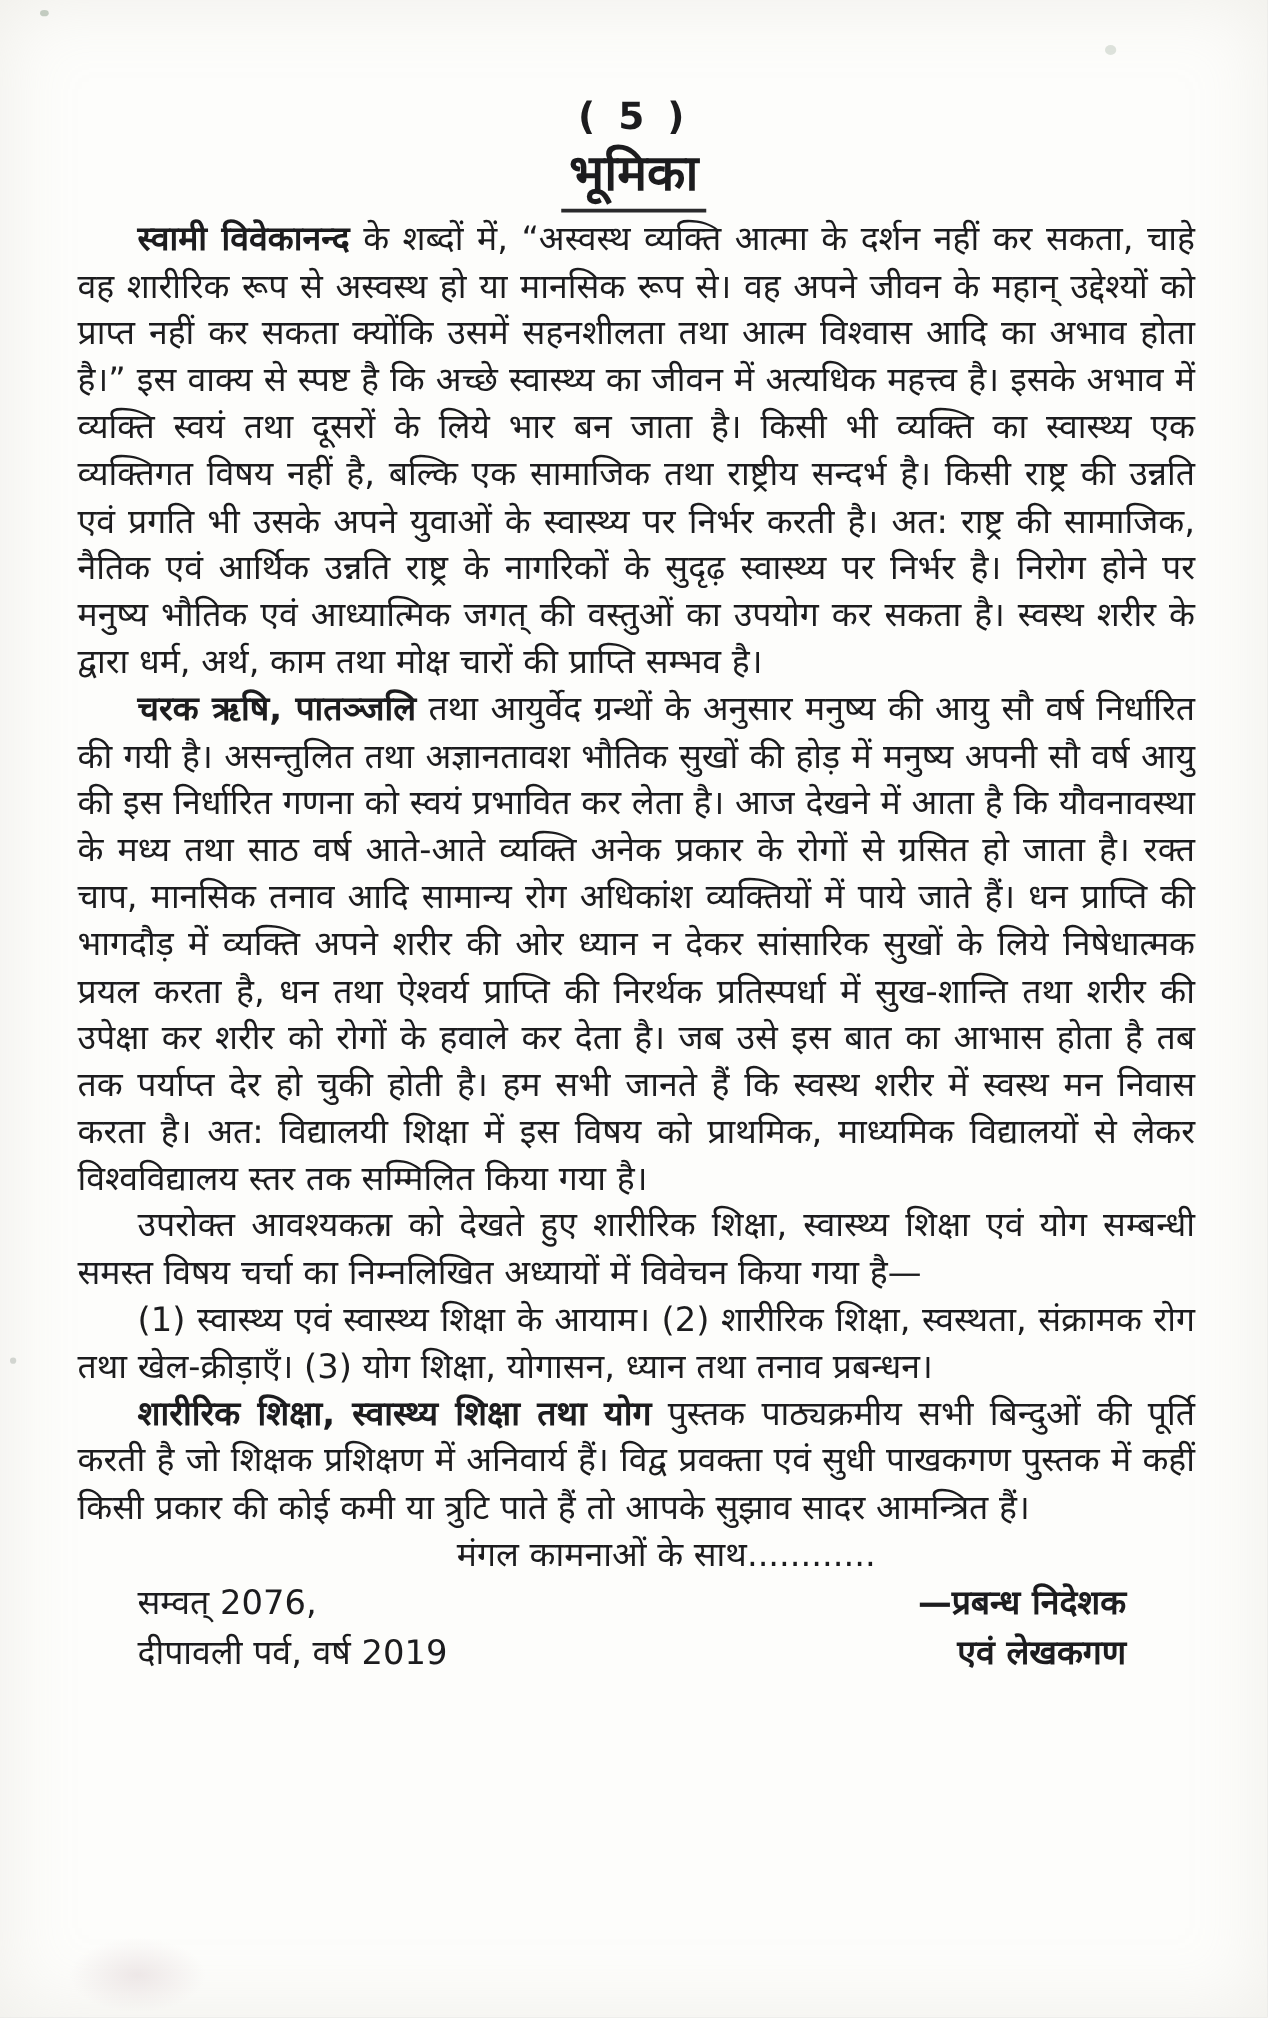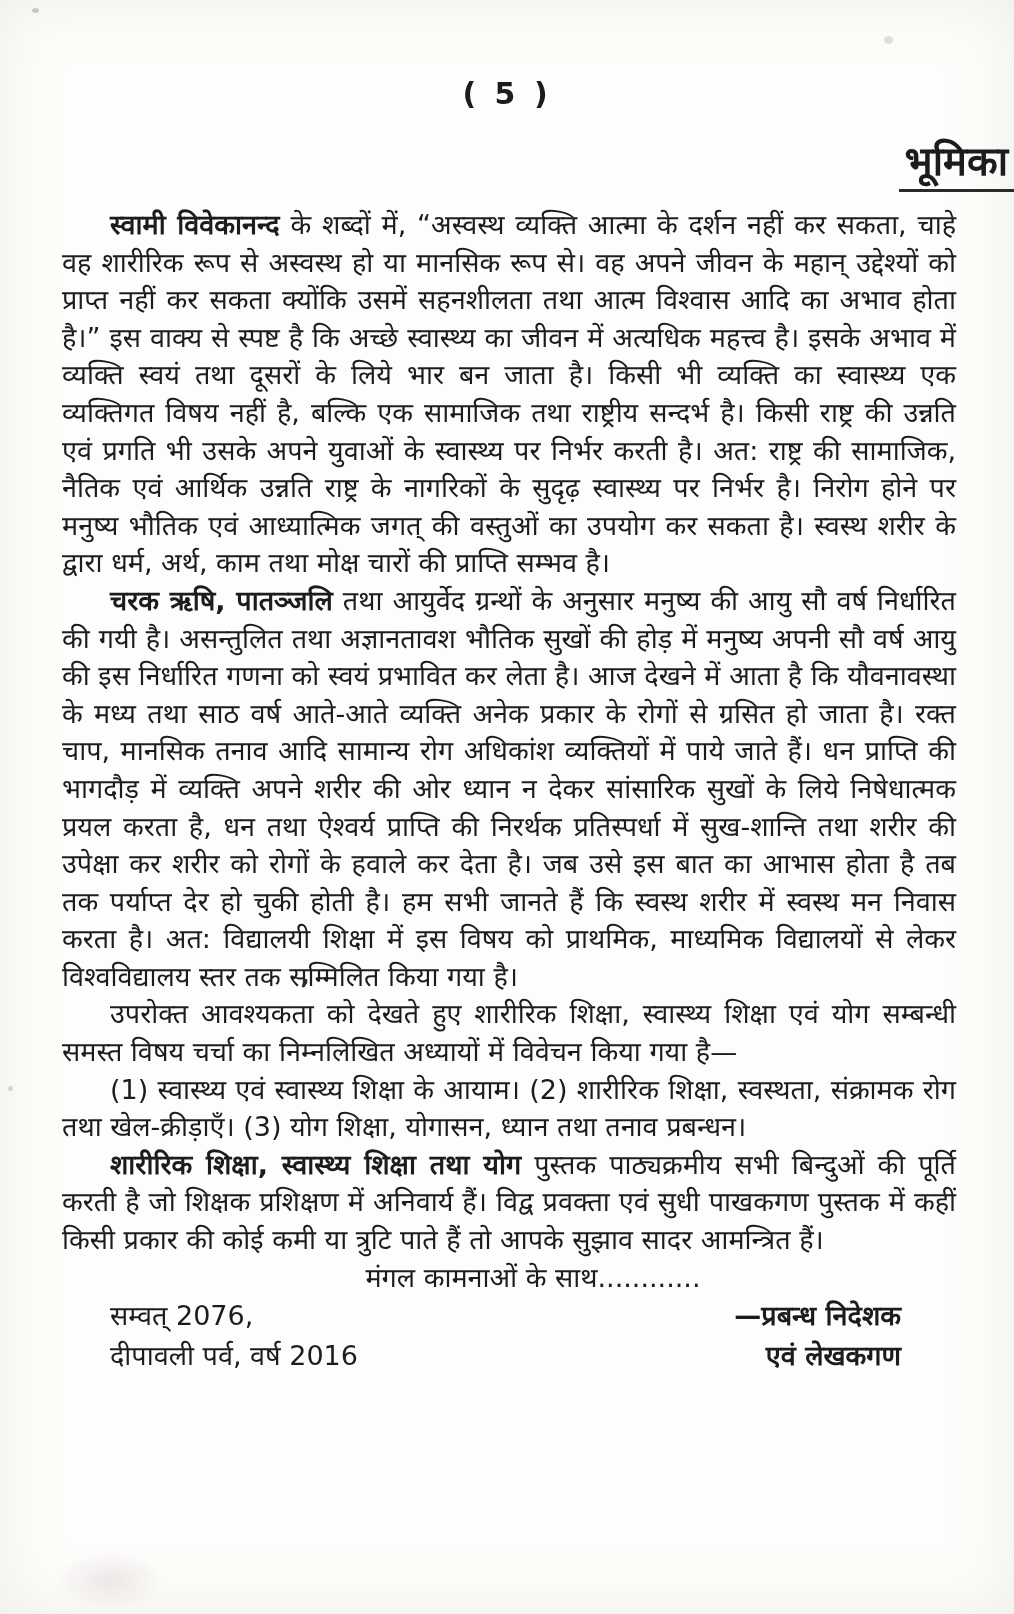--- a/index.html
+++ b/index.html
@@ -19,34 +19,34 @@
     box-shadow: inset 0 0 60px rgba(200,195,185,0.25);
   }
   .page-number {
     text-align: center;
     padding-top: 76px;
     font-size: 30px;
     letter-spacing: 4px;
     font-weight: 600;
   }
   .title-wrap {
-    text-align: right;
-    margin-top: 28px;
+    text-align: center;
+    margin-top: 6px;
   }
   .page-title {
     display: inline-block;
     font-size: 40px;
     font-weight: bold;
     border-bottom: 3px solid #2a2a2c;
     padding: 0 6px 6px 6px;
     line-height: 1.1;
   }
   .text-col {
     position: relative;
-    margin: 14px 58px 0 62px;  
+    margin: 3px 58px 0 62px;  
     font-size: 27px;
     line-height: 37.6px;
     text-align: justify;
   }
   .text-col p {
     margin: 0;
     text-indent: 48px;
   }
   .lead-bold { font-weight: bold; }
   .closing-line {
@@ -118,21 +118,21 @@
 
     <p class="closing-line">मंगल कामनाओं के साथ............</p>
   </div>
 
   <div class="sig-block">
     <div class="sig-row">
       <span class="sig-left">सम्वत् 2076,</span>
       <span class="sig-right">—प्रबन्ध निदेशक</span>
     </div>
     <div class="sig-row">
-      <span class="sig-left">दीपावली पर्व, वर्ष 2016</span>
+      <span class="sig-left">दीपावली पर्व, वर्ष 2019</span>
       <span class="sig-right">एवं लेखकगण</span>
     </div>
   </div>
 
   <span class="speck s1"></span>
   <span class="speck s2"></span>
   <span class="speck s3"></span>
   <span class="smudge"></span>
   <span class="stray-mark" style="top:975px; left:300px;">’</span>
 

